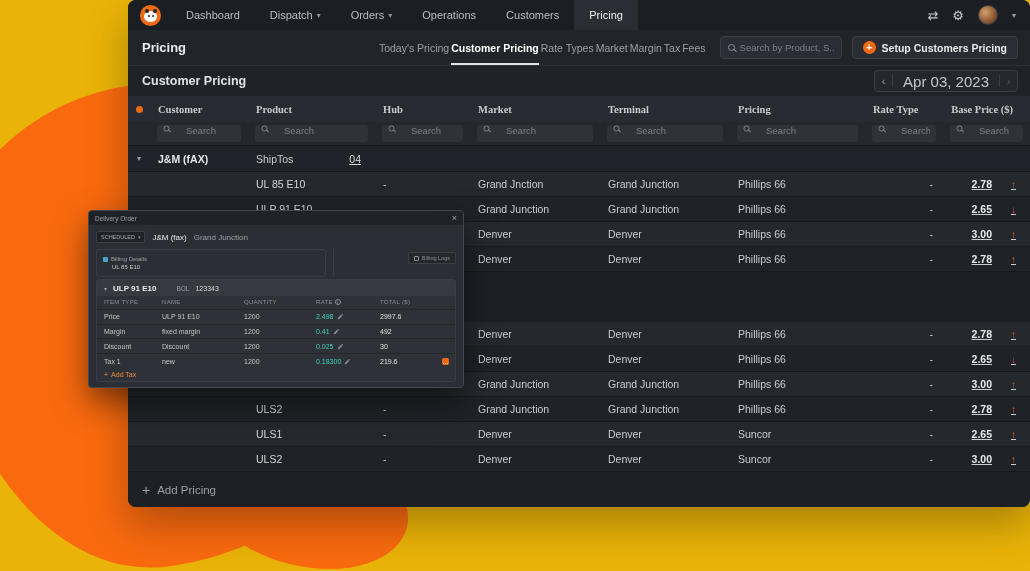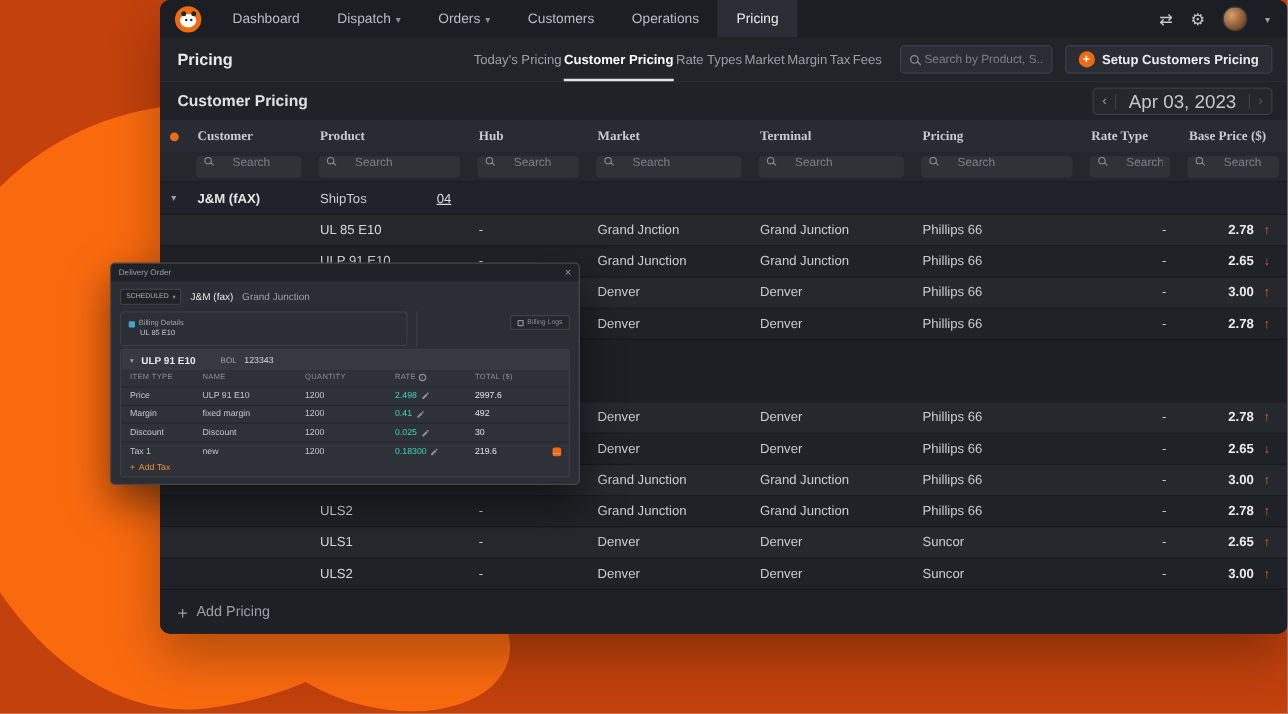--- a/index.html
+++ b/index.html
@@ -1,17 +1,17 @@
 <!DOCTYPE html>
 <html><head>
 <meta charset="utf-8">
 <style>
   * { margin:0; padding:0; box-sizing:border-box; font-family:"Liberation Sans", sans-serif; }
   body { background:#fff; }
-  .stage { position:relative; width:1030px; height:571px; background:#c2410c; overflow:hidden; }
+  .stage { position:relative; width:1030px; height:571px; background:#eab308; overflow:hidden; }
 
   
   .blob1 { position:absolute; left:-55px; top:82px; width:455px; height:482px; background:#f96a0f;
            border-radius:48% 52% 58% 42% / 42% 52% 48% 58%; transform:rotate(-7deg); }
   .blob2 { position:absolute; left:200px; top:438px; width:210px; height:128px; background:#f96a0f;
            border-radius:50%; transform:rotate(14deg); }
 
   
   .app { position:absolute; left:128px; top:0; width:902px; height:507px; background:#1f2227;
          border-radius:8px; overflow:hidden; box-shadow:0 18px 40px rgba(0,0,0,.28);
@@ -69,21 +69,21 @@
   .g-chev { text-align:center; font-size:8px; color:#9aa0a6; }
   .g-cust { padding-left:8px; color:#e3e5e8; font-weight:700; }
   .g-prod { padding-left:8px; color:#c9cdd2; display:flex; justify-content:space-between; align-items:center; padding-right:14px; }
   .g-count { color:#d8dadd; text-decoration:underline; cursor:default; }
   .trow { height:25px; font-size:10.5px; color:#c9cdd2; border-bottom:1px solid rgba(0,0,0,.28); }
   .trow.light { background:#25282d; }
   .trow.dark { background:#1f2227; }
   .c { padding-left:8px; white-space:nowrap; overflow:hidden; }
   .c.prod { color:#d5d8db; }
   .c.ratetype { text-align:right; padding-right:10px; padding-left:0; }
-  .c.price { display:flex; justify-content:flex-end; align-items:flex-end; gap:8px; padding-right:14px; padding-left:0; }
+  .c.price { display:flex; justify-content:flex-end; align-items:flex-end; gap:19px; padding-right:14px; padding-left:0;text-decoration:underline; }
   .pv { font-weight:700; color:#e8eaed; }
   .arr { font-size:10px; }
   .arr.up { color:#ed6a1f; }
   .arr.down { color:#e14b4b; }
   .groupgap { height:50px; background:#1c1f24; flex:0 0 auto; }
   .tfoot { margin-top:auto; height:35px; background:#1d2025; display:flex; align-items:center; gap:7px; padding-left:14px; flex:0 0 auto; }
   .addplus { font-size:14px; color:#9aa0a6; }
   .addlabel { font-size:11.5px; color:#9aa0a6; }
 
   
@@ -140,24 +140,24 @@
         </div>
       <div class="nav-item">
           <span>Dispatch</span>
           <span class="caret">▾</span>
         </div>
       <div class="nav-item">
           <span>Orders</span>
           <span class="caret">▾</span>
         </div>
       <div class="nav-item">
+          <span>Operations</span>
+        </div>
+      <div class="nav-item">
           <span>Customers</span>
-        </div>
-      <div class="nav-item">
-          <span>Operations</span>
         </div>
       <div class="nav-item active">
           <span>Pricing</span>
         </div>
       <div class="nav-right">
         <span class="nav-ico">⇄</span>
         <span class="nav-ico">⚙</span>
         <span class="avatar"></span>
         <span class="av-caret">▾</span>
       </div>

